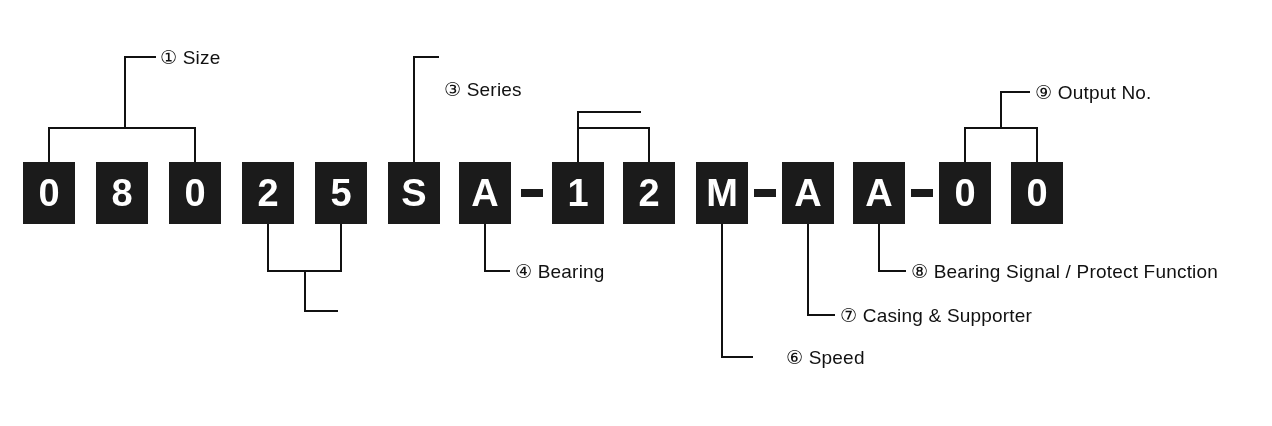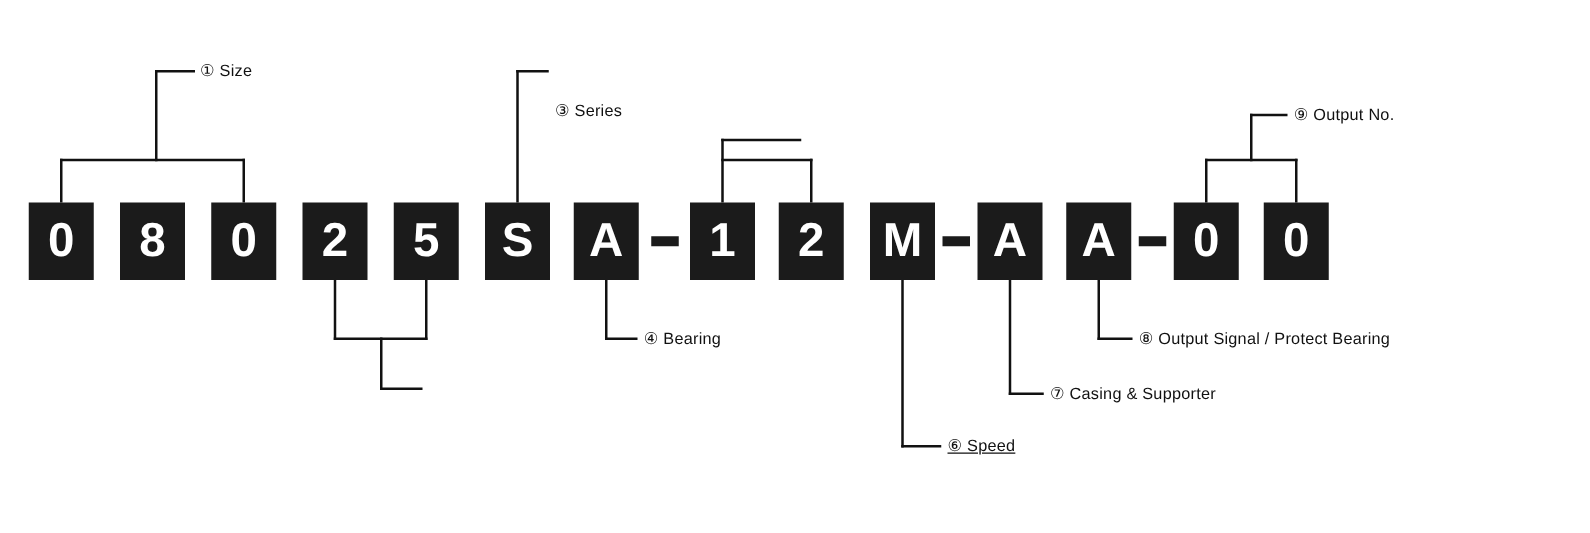--- a/index.html
+++ b/index.html
@@ -32,21 +32,21 @@
     position: absolute;
     background: #1b1b1b;
   }
   .callout-line {
     position: absolute;
     background: #111111;
   }
   .callout-label {
     position: absolute;
     transform: translateY(-50%);
-    font-size: 13px;
+    font-size: 19px;
     color: #111111;
     white-space: nowrap;
     letter-spacing: 0.2px;
   }
 </style>
 </head>
 <body>
 
 <div id="diagram-canvas">
 
@@ -103,21 +103,21 @@
     </div>
 
   <div class="callout-label" style="left:160px; top:57px;">① Size</div>
 
 
   <div class="callout-label" style="left:444px; top:57px;margin-top:32px;">③ Series</div>
 
   <div class="callout-label" style="left:515px; top:271px;">④  Bearing</div>
 
 
-  <div class="callout-label" style="left:758px; top:357px;text-decoration:underline;">⑥  Speed</div>
+  <div class="callout-label" style="left:786px; top:357px;">⑥  Speed</div>
 
   <div class="callout-label" style="left:840px; top:315px;">⑦ Casing &amp; Supporter</div>
 
-  <div class="callout-label" style="left:911px; top:271px;">⑧ Output Signal / Protect Bearing</div>
+  <div class="callout-label" style="left:911px; top:271px;">⑧ Bearing Signal / Protect Function</div>
 
   <div class="callout-label" style="left:1035px; top:92px;">⑨ Output No.</div>
 
 </div>
 
 </body></html>

